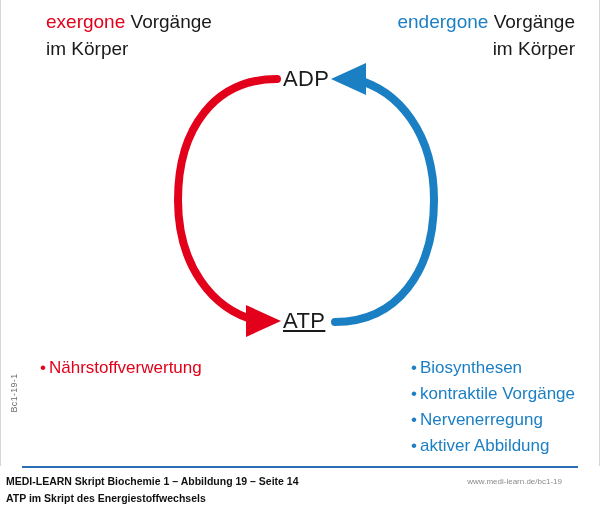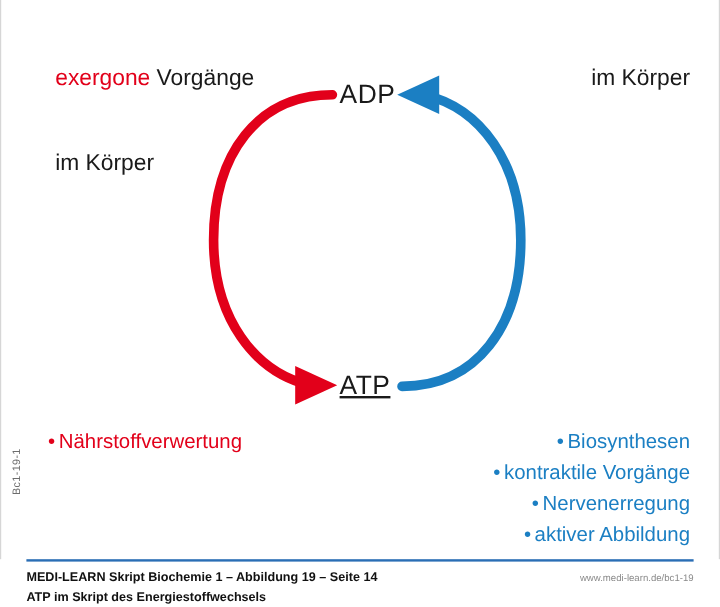--- a/index.html
+++ b/index.html
@@ -33,21 +33,21 @@
     position: absolute;
     font-size: 19px;
     line-height: 27px;
     color: #1a1a1a;
     white-space: nowrap;
   }
   .heading.left  { left: 46px;  top: 8px;  text-align: left; }
   .heading.right { right: 25px; top: 8px;  text-align: right; }
   .heading .accent-red  { color: #e2001a; }
   .heading .accent-blue { color: #1b7fc3; }
-  .heading .line { display: block; margin-top: 44px; }
+  .heading .line { display: block; }
 
   
   #cycle {
     position: absolute;
     left: 0;
     top: 0;
     width: 600px;
     height: 466px;
   }
   .node-label {
@@ -79,21 +79,21 @@
   .bullets.red {
     left: 40px;
     top: 355px;
     color: #e2001a;
     text-align: left;
   }
   .bullets.blue {
     right: 25px;
     top: 355px;
     color: #1b7fc3;
-    text-align: right;
+    text-align: left;
   }
   .bullet-dot { margin-right: 3px; }
 
   
   .side-code {
     position: absolute;
     left: -16px;
     top: 388px;
     width: 60px;
     font-size: 9px;
@@ -108,21 +108,21 @@
   .footer-rule {
     position: absolute;
     left: 22px;
     top: 466px;
     width: 556px;
     height: 2px;
     background: #2a6eb5;
   }
   .footer {
     position: absolute;
-    left: 22px;
+    left: 6px;
     top: 472px;
     width: 556px;
     height: 34px;
   }
   .footer-line {
     position: absolute;
     left: 0;
     font-size: 10.5px;
     font-weight: bold;
     color: #111111;
@@ -147,20 +147,21 @@
 
   <div class="edge-rule left"></div>
   <div class="edge-rule right"></div>
 
   <div class="heading left">
     <span class="line"><span class="accent-red">exergone</span><span> Vorgänge</span></span>
     <span class="line">im Körper</span>
   </div>
 
   <div class="heading right">
+    <span class="line"><span class="accent-blue">endergone</span><span> Vorgänge</span></span>
     <span class="line">im Körper</span>
   </div>
 
   <svg id="cycle" viewBox="0 0 600 466">
 
     <path d="M 277 79 C 215 79, 178 128, 178 200 C 178 265, 212 310, 258 321" fill="none" stroke="#e2001a" stroke-width="8" stroke-linecap="round"></path>
     <polygon points="246,305 281,321 246,337" fill="#e2001a"></polygon>
 
     <path d="M 335 322 C 397 322, 434 272, 434 200 C 434 135, 400 90, 354 79" fill="none" stroke="#1b7fc3" stroke-width="8" stroke-linecap="round"></path>
     <polygon points="366,95 331,79 366,63" fill="#1b7fc3"></polygon>

